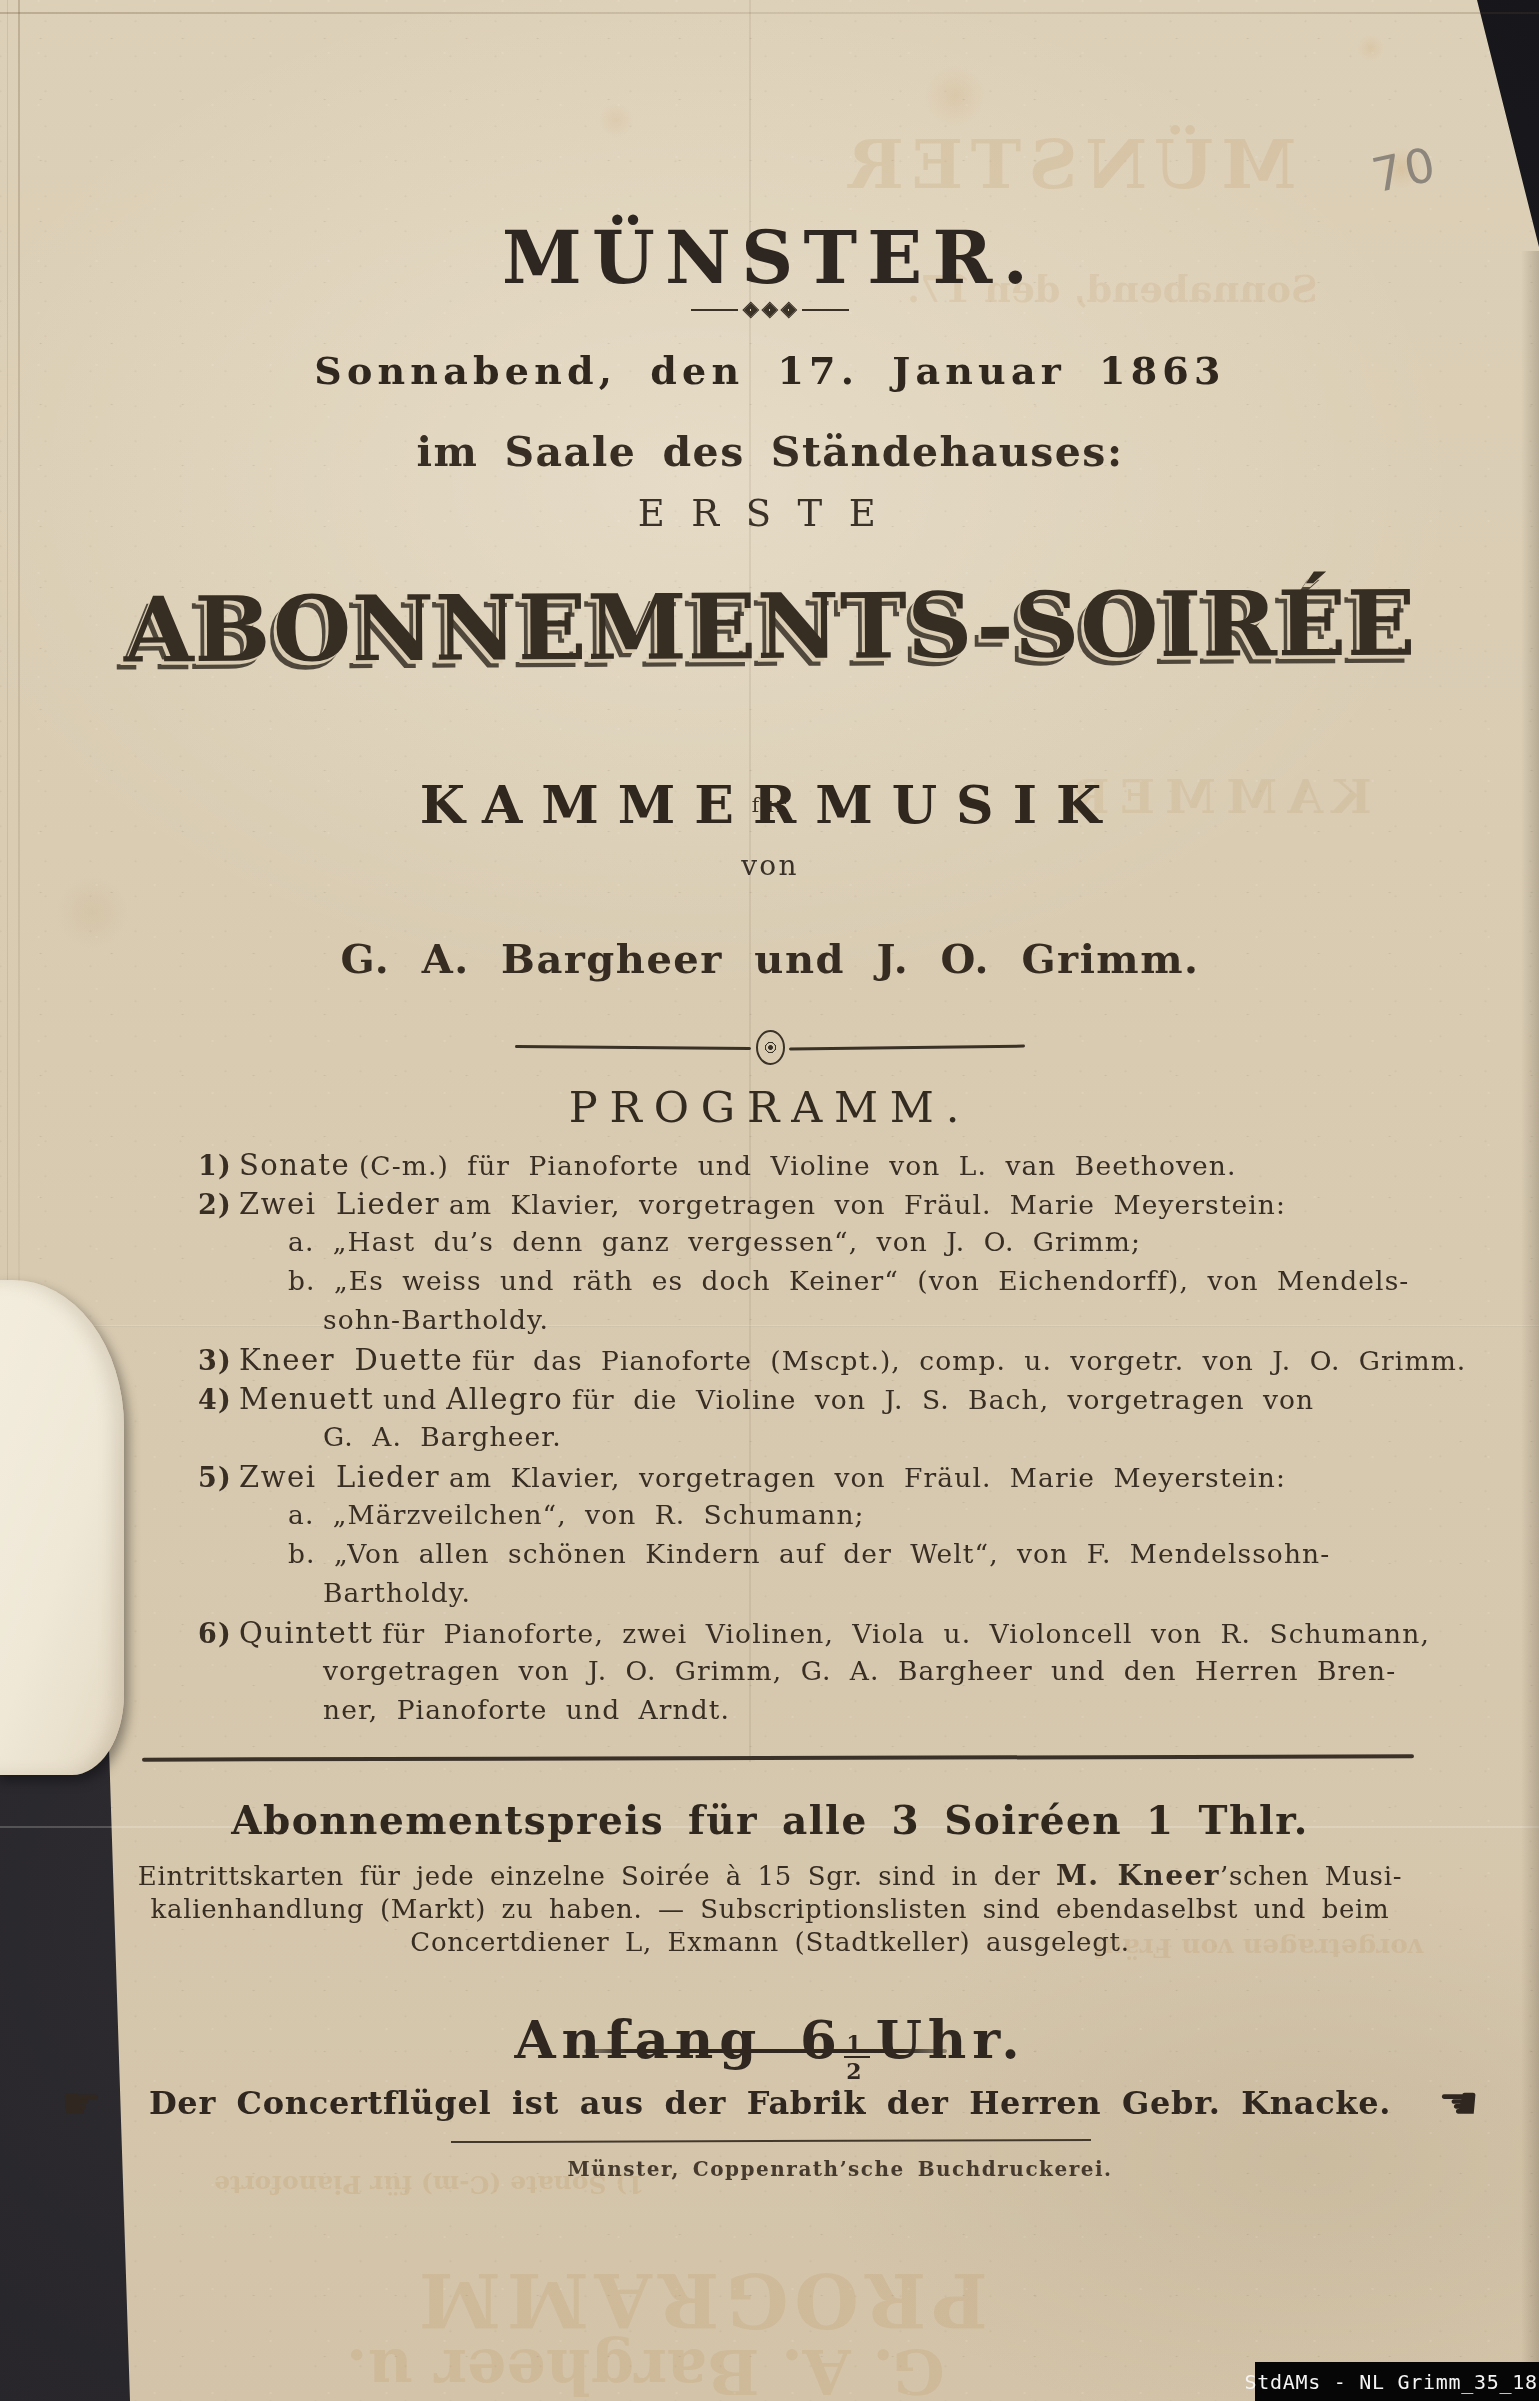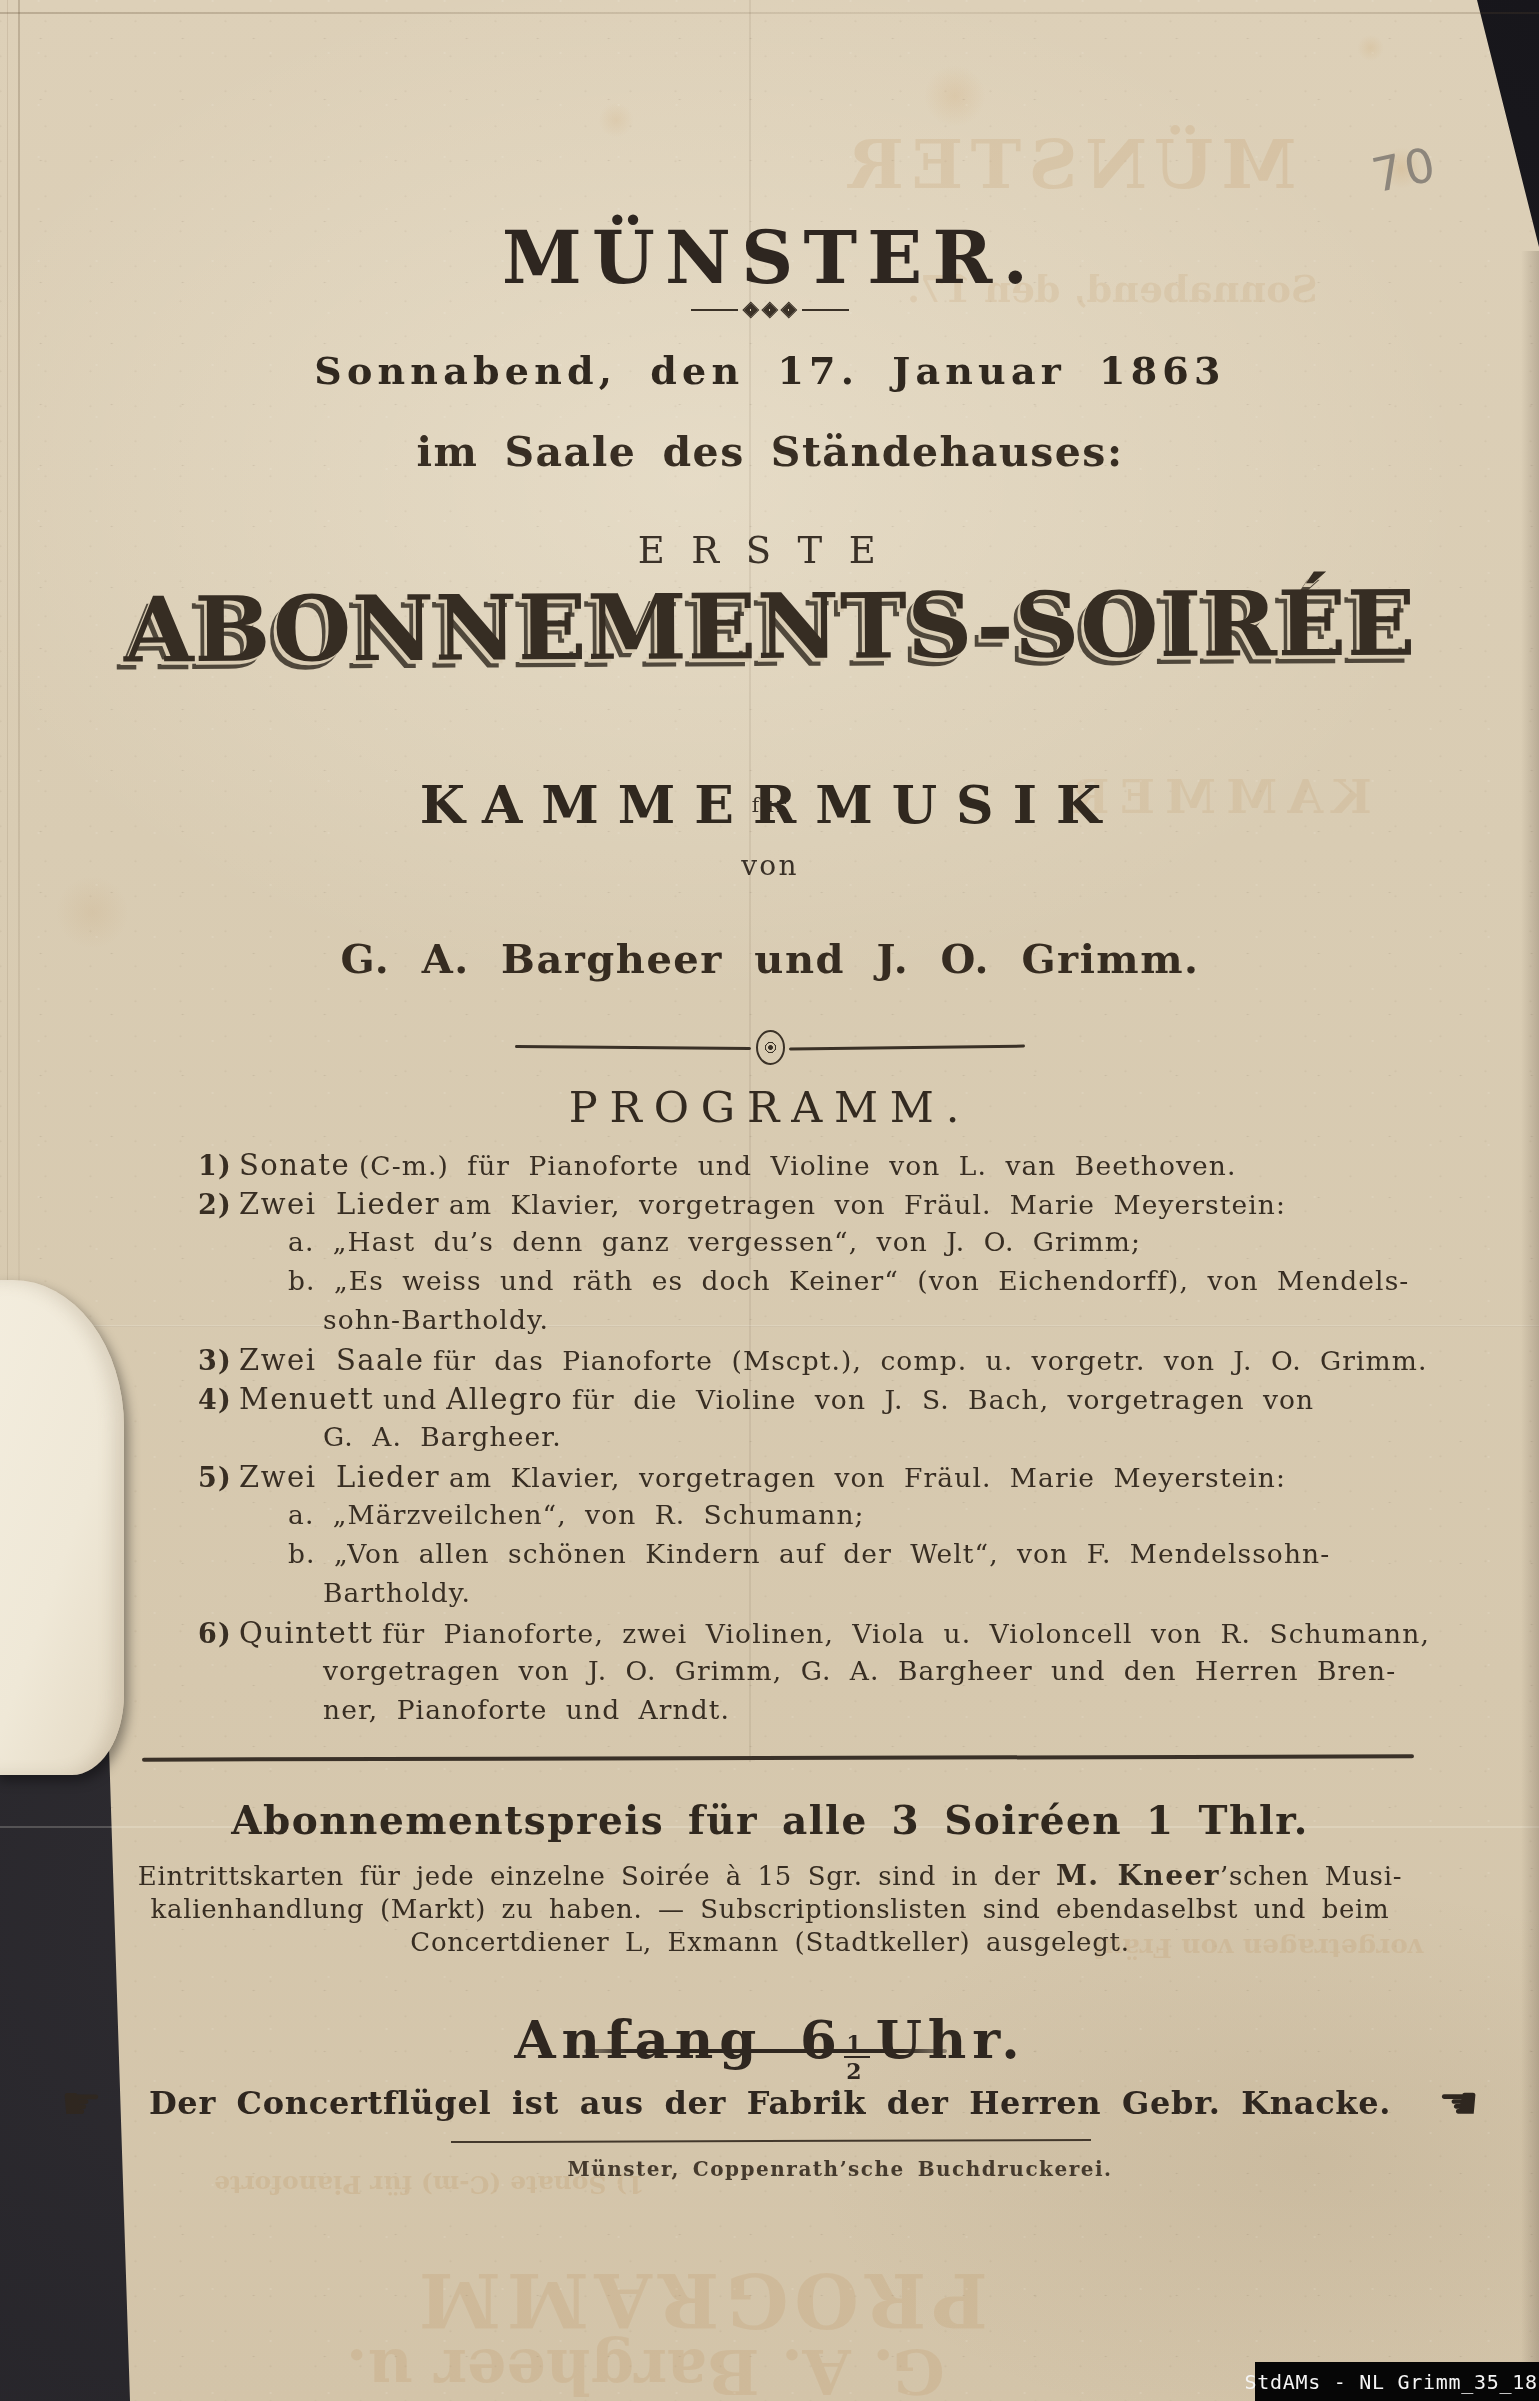--- a/index.html
+++ b/index.html
@@ -59,21 +59,21 @@
 
   .orn1{top:304px;display:flex;justify-content:center;align-items:center;gap:7.4px;}
   .orn1 .bar{width:47px;height:2.2px;background:#3a3127;}
   .orn1 .dia{width:9.6px;height:9.6px;background:
       radial-gradient(circle 2.2px at 50% 50%, #d9ccb3 30%, #3a3127 35%);
       transform:rotate(45deg);border:1.5px solid #3a3127;}
 
   .dateline{top:348px;font-size:38px;font-weight:bold;letter-spacing:5.2px;word-spacing:14.7px;color:#30281f;}
   .fraktur{font-family:"DejaVu Serif",serif;font-weight:bold;}
   .venue{top:428px;font-size:41px;letter-spacing:1.5px;word-spacing:10.3px;color:#382e23;}
-  .erste{top:529px;font-size:37px;letter-spacing:26.5px;color:#3a3128;}
+  .erste{top:492px;font-size:37px;letter-spacing:26.5px;color:#3a3128;}
 
   .maintitle{top:573px;font-size:90px;font-weight:bold;letter-spacing:0.7px;color:#362d23;
     text-shadow:-2.9px 3.7px 0 #d9ccb3, -6.6px 8px 0 rgba(48,40,30,.82);
     transform:rotate(-.3deg);}
 
   .fuer{top:761px;font-size:20px;color:#3a3128;letter-spacing:2.2px;margin-top:32px;}
   .genre{top:774px;font-size:52px;font-weight:bold;letter-spacing:19px;color:#30281f;}
   .vonw{top:849px;font-size:28px;color:#3a3128;letter-spacing:2.2px;}
   .artists{top:935px;font-size:40px;letter-spacing:1.5px;word-spacing:16px;color:#362c21;}
 
@@ -205,21 +205,21 @@
     <div class="pline sub">
       <span>a. „Hast du’s denn ganz vergessen“, von J. O. Grimm;</span>
     </div>
     <div class="pline sub">
       <span>b. „Es weiss und räth es doch Keiner“ (von Eichendorff), von Mendels-</span>
     </div>
     <div class="pline sub2">
       <span>sohn-Bartholdy.</span>
     </div>
     <div class="pline">
-      <span class="num">3)</span><span class="pb">Zwei Saale</span><span class="seg">für das Pianoforte (Mscpt.), comp. u. vorgetr. von J. O. Grimm.</span>
+      <span class="num">3)</span><span class="pb">Kneer Duette</span><span class="seg">für das Pianoforte (Mscpt.), comp. u. vorgetr. von J. O. Grimm.</span>
     </div>
     <div class="pline">
       <span class="num">4)</span><span class="pb">Menuett</span><span class="seg">und</span><span class="pb seg">Allegro</span><span class="seg">für die Violine von J. S. Bach, vorgetragen von</span>
     </div>
     <div class="pline sub2">
       <span>G. A. Bargheer.</span>
     </div>
     <div class="pline">
       <span class="num">5)</span><span class="pb">Zwei Lieder</span><span class="seg">am Klavier, vorgetragen von Fräul. Marie Meyerstein:</span>
     </div>

